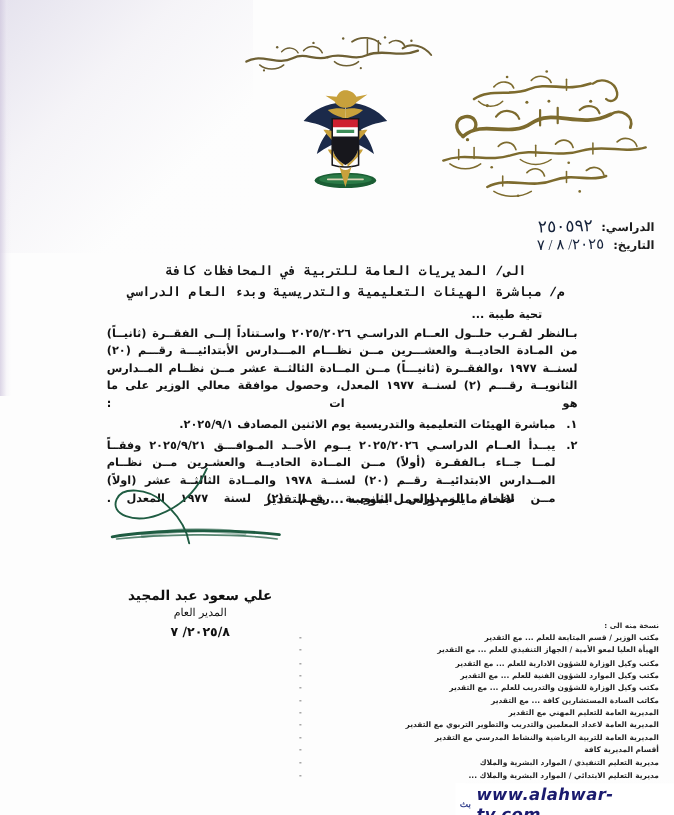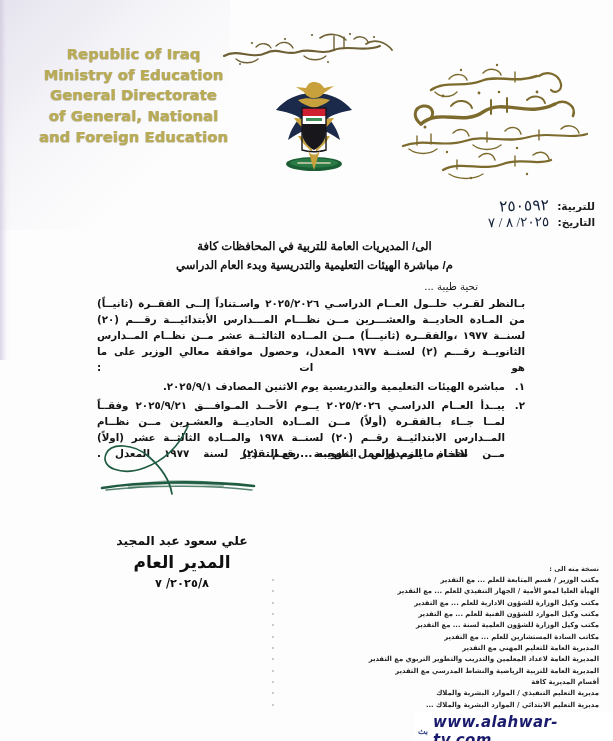--- a/index.html
+++ b/index.html
@@ -122,36 +122,36 @@
     font-size: 13.5px;
     letter-spacing: 1.5px;
     transform: rotate(-1.2deg);
   }
 
   
   .addr-line {
     position: absolute;
     width: 597px;
     text-align: center;
-    font-family: Liberation Sans, sans-serif;
+    font-family: Liberation Mono, monospace;
     font-weight: bold;
     font-size: 11.6px;
     color: #111111;
     direction: rtl;
     padding-left: 12px;
   }
   #addr-to      { top: 239px; }
   #addr-subject { top: 258px; }
 
   #greeting {
     position: absolute;
-    right: 135px;
+    right: 120px;
     top: 281px;
     font-family: "DejaVu Sans", sans-serif;
-    font-weight: normal;
+    font-weight: bold;
     font-size: 10.2px;
     color: #141414;
     direction: rtl;
     margin-left: 36px;
   }
 
   
   #body-block {
     position: absolute;
     right: 88px;
@@ -240,22 +240,22 @@
   #signer-name {
     font-family: "DejaVu Sans", sans-serif;
     font-weight: bold;
     font-size: 12.4px;
     color: #101010;
     margin-bottom: 4px;
     margin-top: 28px;
   }
   #signer-title {
     font-family: "DejaVu Sans", sans-serif;
-    font-weight: bold;
-    font-size: 17px;
+    font-weight: normal;
+    font-size: 10px;
     color: #101010;
     margin-bottom: 4px;
   }
   #signer-date {
     font-family: "DejaVu Sans", sans-serif;
     font-weight: bold;
     font-size: 11.4px;
     color: #101010;
     letter-spacing: 0.4px;
   }
@@ -347,25 +347,20 @@
   }
 </style>
 </head>
 <body>
 
 <div id="page">
 
   <div id="scan-tint"></div>
   <div id="scan-tint-edge"></div>
 
-  <div id="letterhead-en">Republic of Iraq
-Ministry of Education
-General Directorate
-of General, National
-and Foreign Education</div>
 
   <div id="basmala" title="بسم الله الرحمن الرحيم">
     <svg viewBox="0 0 186 46" xmlns="http://www.w3.org/2000/svg" aria-hidden="true">
       <g fill="none" stroke="#6e6034" stroke-linecap="round" stroke-linejoin="round">
         <path d="M8 30 C22 22, 36 34, 50 27 C62 21, 70 30, 82 26" stroke-width="2.1"></path>
         <path d="M82 26 C96 21, 104 30, 118 24 C132 18, 146 27, 164 20" stroke-width="2.1"></path>
         <path d="M104 12 C112 6, 124 8, 130 14" stroke-width="1.6"></path>
         <path d="M118 10 L118 24" stroke-width="1.4"></path>
         <path d="M128 11 L128 22" stroke-width="1.4"></path>
         <path d="M138 13 C143 9, 150 11, 152 16" stroke-width="1.5"></path>
@@ -467,21 +462,21 @@
           <circle cx="112" cy="36" r="1.3"></circle>
         <circle cx="60" cy="96" r="1.2"></circle>
           <circle cx="130" cy="92" r="1.2"></circle>
         <circle cx="84" cy="122" r="1.2"></circle>
           <circle cx="140" cy="118" r="1.2"></circle>
       </g>
     </svg>
   </div>
 
   <div class="field-row" id="field-number">
-    <span class="field-label">للتربية:</span>
+    <span class="field-label">الدراسي:</span>
     <span class="field-value">٢٥٠٥٩٢</span>
   </div>
 
   <div class="field-row" id="field-date">
     <span class="field-label">التاريخ:</span>
     <span class="field-value">٢٠٢٥/ ٨ / ٧</span>
   </div>
 
   <div class="addr-line" id="addr-to">الى/ المديريات العامة للتربية في المحافظات كافة</div>
   <div class="addr-line" id="addr-subject">م/ مباشرة الهيئات التعليمية والتدريسية وبدء العام الدراسي</div>
@@ -534,25 +529,25 @@
       </li>
       <li>
         <span class="dist-text">مكتب وكيل الوزارة للشؤون الادارية للعلم ... مع التقدير</span>
         <span class="dist-bullet">-</span>
       </li>
       <li>
         <span class="dist-text">مكتب وكيل الموارد للشؤون الفنية للعلم ... مع التقدير</span>
         <span class="dist-bullet">-</span>
       </li>
       <li>
-        <span class="dist-text">مكتب وكيل الوزارة للشؤون العلمية لسنة ... مع التقدير</span>
-        <span class="dist-bullet">-</span>
-      </li>
-      <li>
-        <span class="dist-text">مكاتب السادة المستشارين للعلم ... مع التقدير</span>
+        <span class="dist-text">مكتب وكيل الوزارة للشؤون والتدريب للعلم ... مع التقدير</span>
+        <span class="dist-bullet">-</span>
+      </li>
+      <li>
+        <span class="dist-text">مكاتب السادة المستشارين كافة ... مع التقدير</span>
         <span class="dist-bullet">-</span>
       </li>
       <li>
         <span class="dist-text">المديرية العامة للتعليم المهني مع التقدير</span>
         <span class="dist-bullet">-</span>
       </li>
       <li>
         <span class="dist-text">المديرية العامة لاعداد المعلمين والتدريب والتطوير التربوي مع التقدير</span>
         <span class="dist-bullet">-</span>
       </li>

